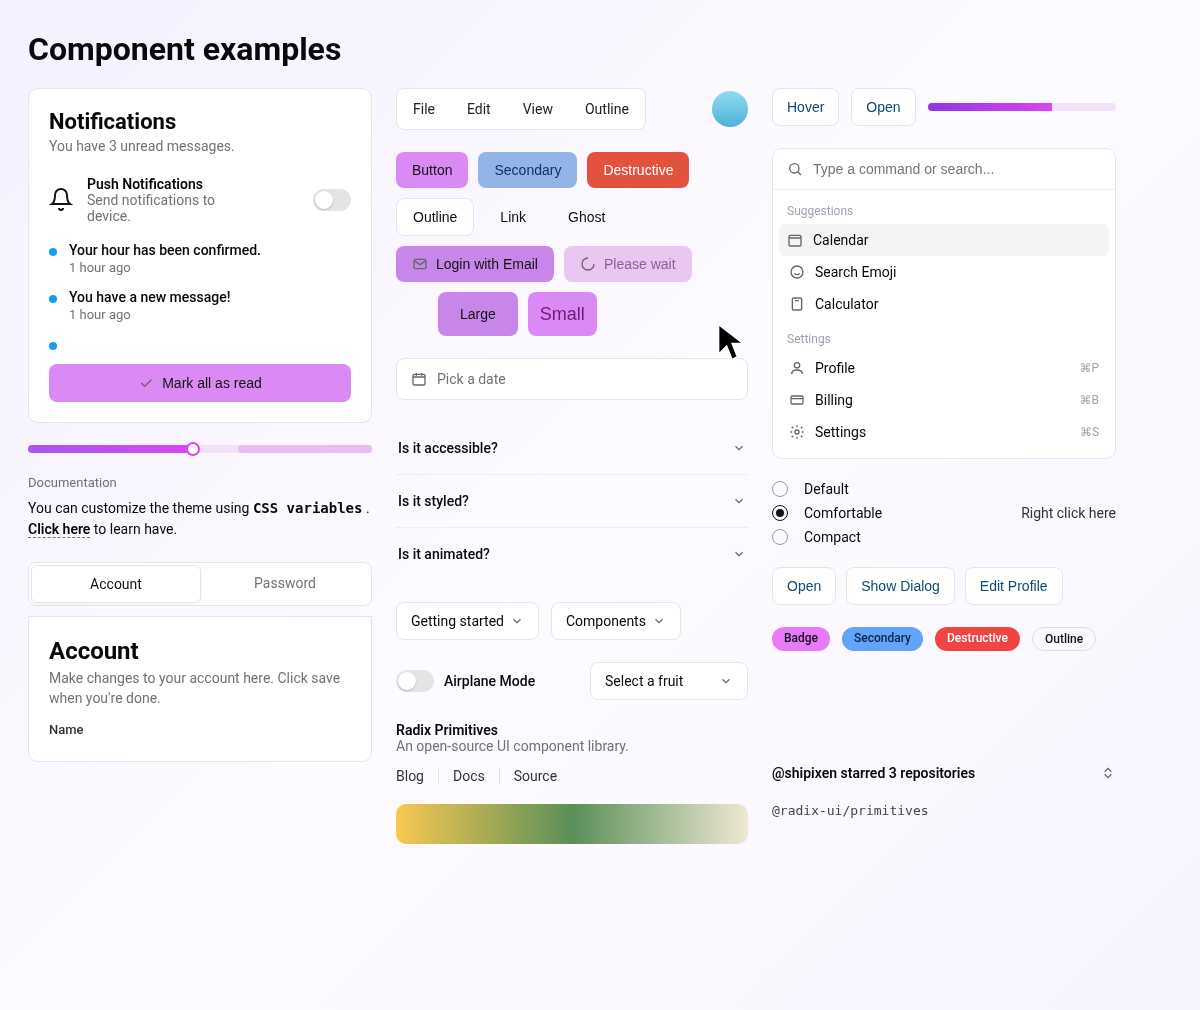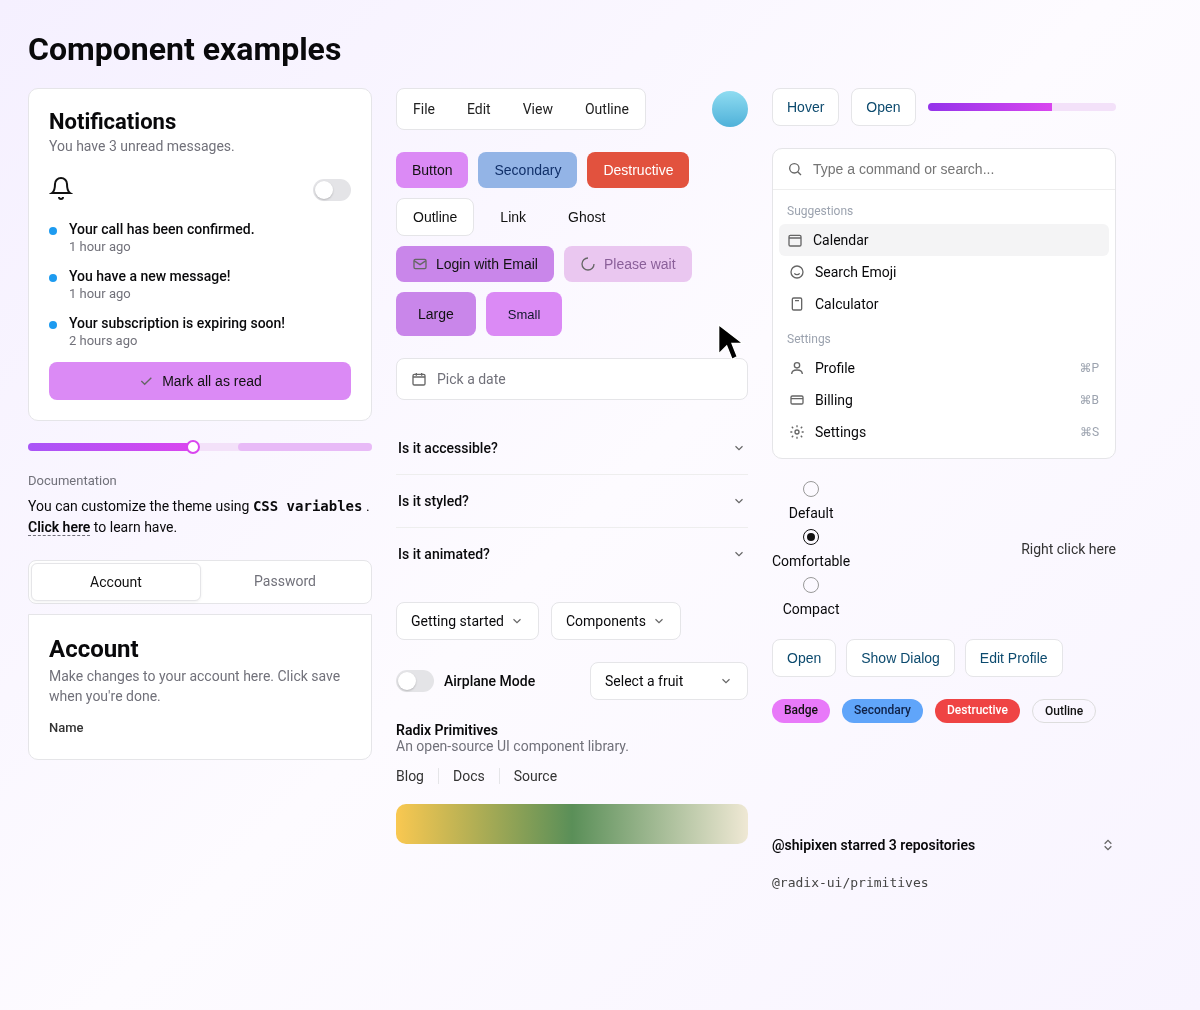--- a/index.html
+++ b/index.html
@@ -62,22 +62,22 @@
     .btn-row { display:flex; flex-wrap:wrap; gap:10px; }
     .btn { border:none; padding:10px 16px; font-size:14px; border-radius:8px; cursor:pointer; font-weight:500;}
     .btn-primary { background:#db8af5; color:#111; }
     .btn-secondary { background:#93b4e6; color:#11306a; }
     .btn-destructive { background:#e2523e; color:#fff; }
     .btn-outline { background:#fff; border:1px solid #e5e5e8; color:#111; }
     .btn-link { background:transparent; color:#111; }
     .btn-ghost { background:transparent; color:#111; }
     .btn-mail { background:#c986ea; color:#111; display:inline-flex; gap:8px; align-items:center;}
     .btn-wait { background:#eac7f0; color:#8a5f99; display:inline-flex; gap:8px; align-items:center;}
-    .btn-large { background:#c986ea; color:#111; padding:14px 22px;}
-    .btn-small { background:#db8af5; color:#0f172a; padding:7px 22px; font-size:13px;}
+    .btn-large { background:#c986ea; color:#111; padding:14px 22px;margin-left:42px;}
+    .btn-small { background:#db8af5; color:#701a75; padding:7px 12px; font-size:18px;}
     .date-input { display:flex; align-items:center; gap:10px; background:#fff; border:1px solid #e5e5e8; border-radius:8px; padding:12px 14px; color:#71717a; font-size:14px;}
     .accordion .acc-item { display:flex; justify-content:space-between; align-items:center; padding:18px 2px; border-bottom:1px solid #eee; font-weight:500; cursor:pointer;}
     .dropdown-btns { display:flex; gap:12px;}
     .dd { display:inline-flex; align-items:center; gap:6px; background:#fff; border:1px solid #e5e5e8; border-radius:8px; padding:10px 14px; font-size:14px; cursor:pointer;}
     .switch-row { display:flex; align-items:center; gap:10px; font-weight:500;}
     .select-fruit { display:flex; align-items:center; justify-content:space-between; background:#fff; border:1px solid #e5e5e8; border-radius:8px; padding:10px 14px; font-size:14px; width:158px; cursor:pointer;}
     .radix-title { font-weight:600; font-size:14px;}
     .radix-sub { color:#71717a; font-size:14px; margin-bottom:14px;}
     .radix-links { display:flex; gap:14px; color:#333; font-size:14px;}
     .radix-links span { cursor:pointer; padding-right:14px; border-right:1px solid #e5e5e8;}
@@ -88,21 +88,21 @@
     .cmd-card { padding:0; overflow:hidden;}
     .cmd-input { display:flex; align-items:center; gap:10px; padding:12px 14px; border-bottom:1px solid #eee;}
     .cmd-input input { border:none; outline:none; font-size:14px; flex:1; color:#71717a; background:transparent;}
     .cmd-section { padding:8px 14px 10px 14px;}
     .cmd-section .sec-h { font-size:12px; color:#9ca3af; padding:6px 0;}
     .cmd-row { display:flex; align-items:center; justify-content:space-between; padding:8px 2px; font-size:14px; cursor:pointer;}
     .cmd-row .lft { display:flex; gap:10px; align-items:center;}
     .shortcut { font-size:12px; color:#9ca3af;}
     .cmd-hi { background:#f4f4f5; border-radius:6px; padding:8px 8px; margin:0 -8px;}
     .radio-col { display:flex; flex-direction:column; gap:8px; font-size:14px;}
-    .radio-row { display:flex; gap:8px; align-items:center;flex-direction:column;}
+    .radio-row { display:flex; gap:16px; align-items:center;}
     .radio { width:16px; height:16px; border:1px solid #999; border-radius:50%; display:inline-block;}
     .radio.on {border-color:#111;}
     .radio.on::after{content:"";display:block;width:8px;height:8px;background:#111;border-radius:50%;margin:3px;}
     .right-click { font-size:14px; color:#333;}
     .row-flex { display:flex; align-items:center; justify-content:space-between;}
     .btn-white { background:#fff; border:1px solid #e5e5e8; color:#0c4a6e; padding:10px 14px; border-radius:8px; font-size:14px; cursor:pointer;}
     .badge-row { display:flex; gap:12px; flex-wrap:wrap;}
     .badge { padding:4px 12px; border-radius:999px; font-size:12px; font-weight:500;}
     .badge-primary{background:#e879f9;color:#111;}
     .badge-secondary{background:#60a5fa;color:#0f2147;}
@@ -127,43 +127,43 @@
     <div class="card">
       <div class="notif-title">Notifications</div>
       <div class="notif-sub">You have 3 unread messages.</div>
       <div class="push-row">
         <span class="bell">
           <svg viewBox="0 0 24 24">
               <path d="M6 8a6 6 0 0 1 12 0c0 7 3 9 3 9H3s3-2 3-9"></path>
               <path d="M10 21a2 2 0 0 0 4 0"></path>
             </svg>
         </span>
+        <div class="push-text">
+          <div class="pt1">Push Notifications</div>
+          <div class="pt2">Send notifications to device.</div>
+        </div>
         <div style="flex:1"></div>
         <div class="toggle"></div>
       </div>
       <div class="n-item">
         <span class="dot"></span>
         <div>
-            <div class="n-line1">Your call has been confirmed.</div>
+            <div class="n-line1">Your hour has been confirmed.</div>
             <div class="n-line2">1 hour ago</div>
           </div>
       </div>
       <div class="n-item">
         <span class="dot"></span>
         <div>
             <div class="n-line1">You have a new message!</div>
             <div class="n-line2">1 hour ago</div>
           </div>
       </div>
       <div class="n-item">
         <span class="dot"></span>
-        <div>
-            <div class="n-line1">Your subscription is expiring soon!</div>
-            <div class="n-line2">2 hours ago</div>
-          </div>
       </div>
       <button class="mark-btn">
         <svg class="icon-svg" viewBox="0 0 24 24">
             <path d="M5 12l5 5L20 7"></path>
           </svg>
         <span>Mark all as read</span>
       </button>
     </div>
 
     <div class="seg-progress">

